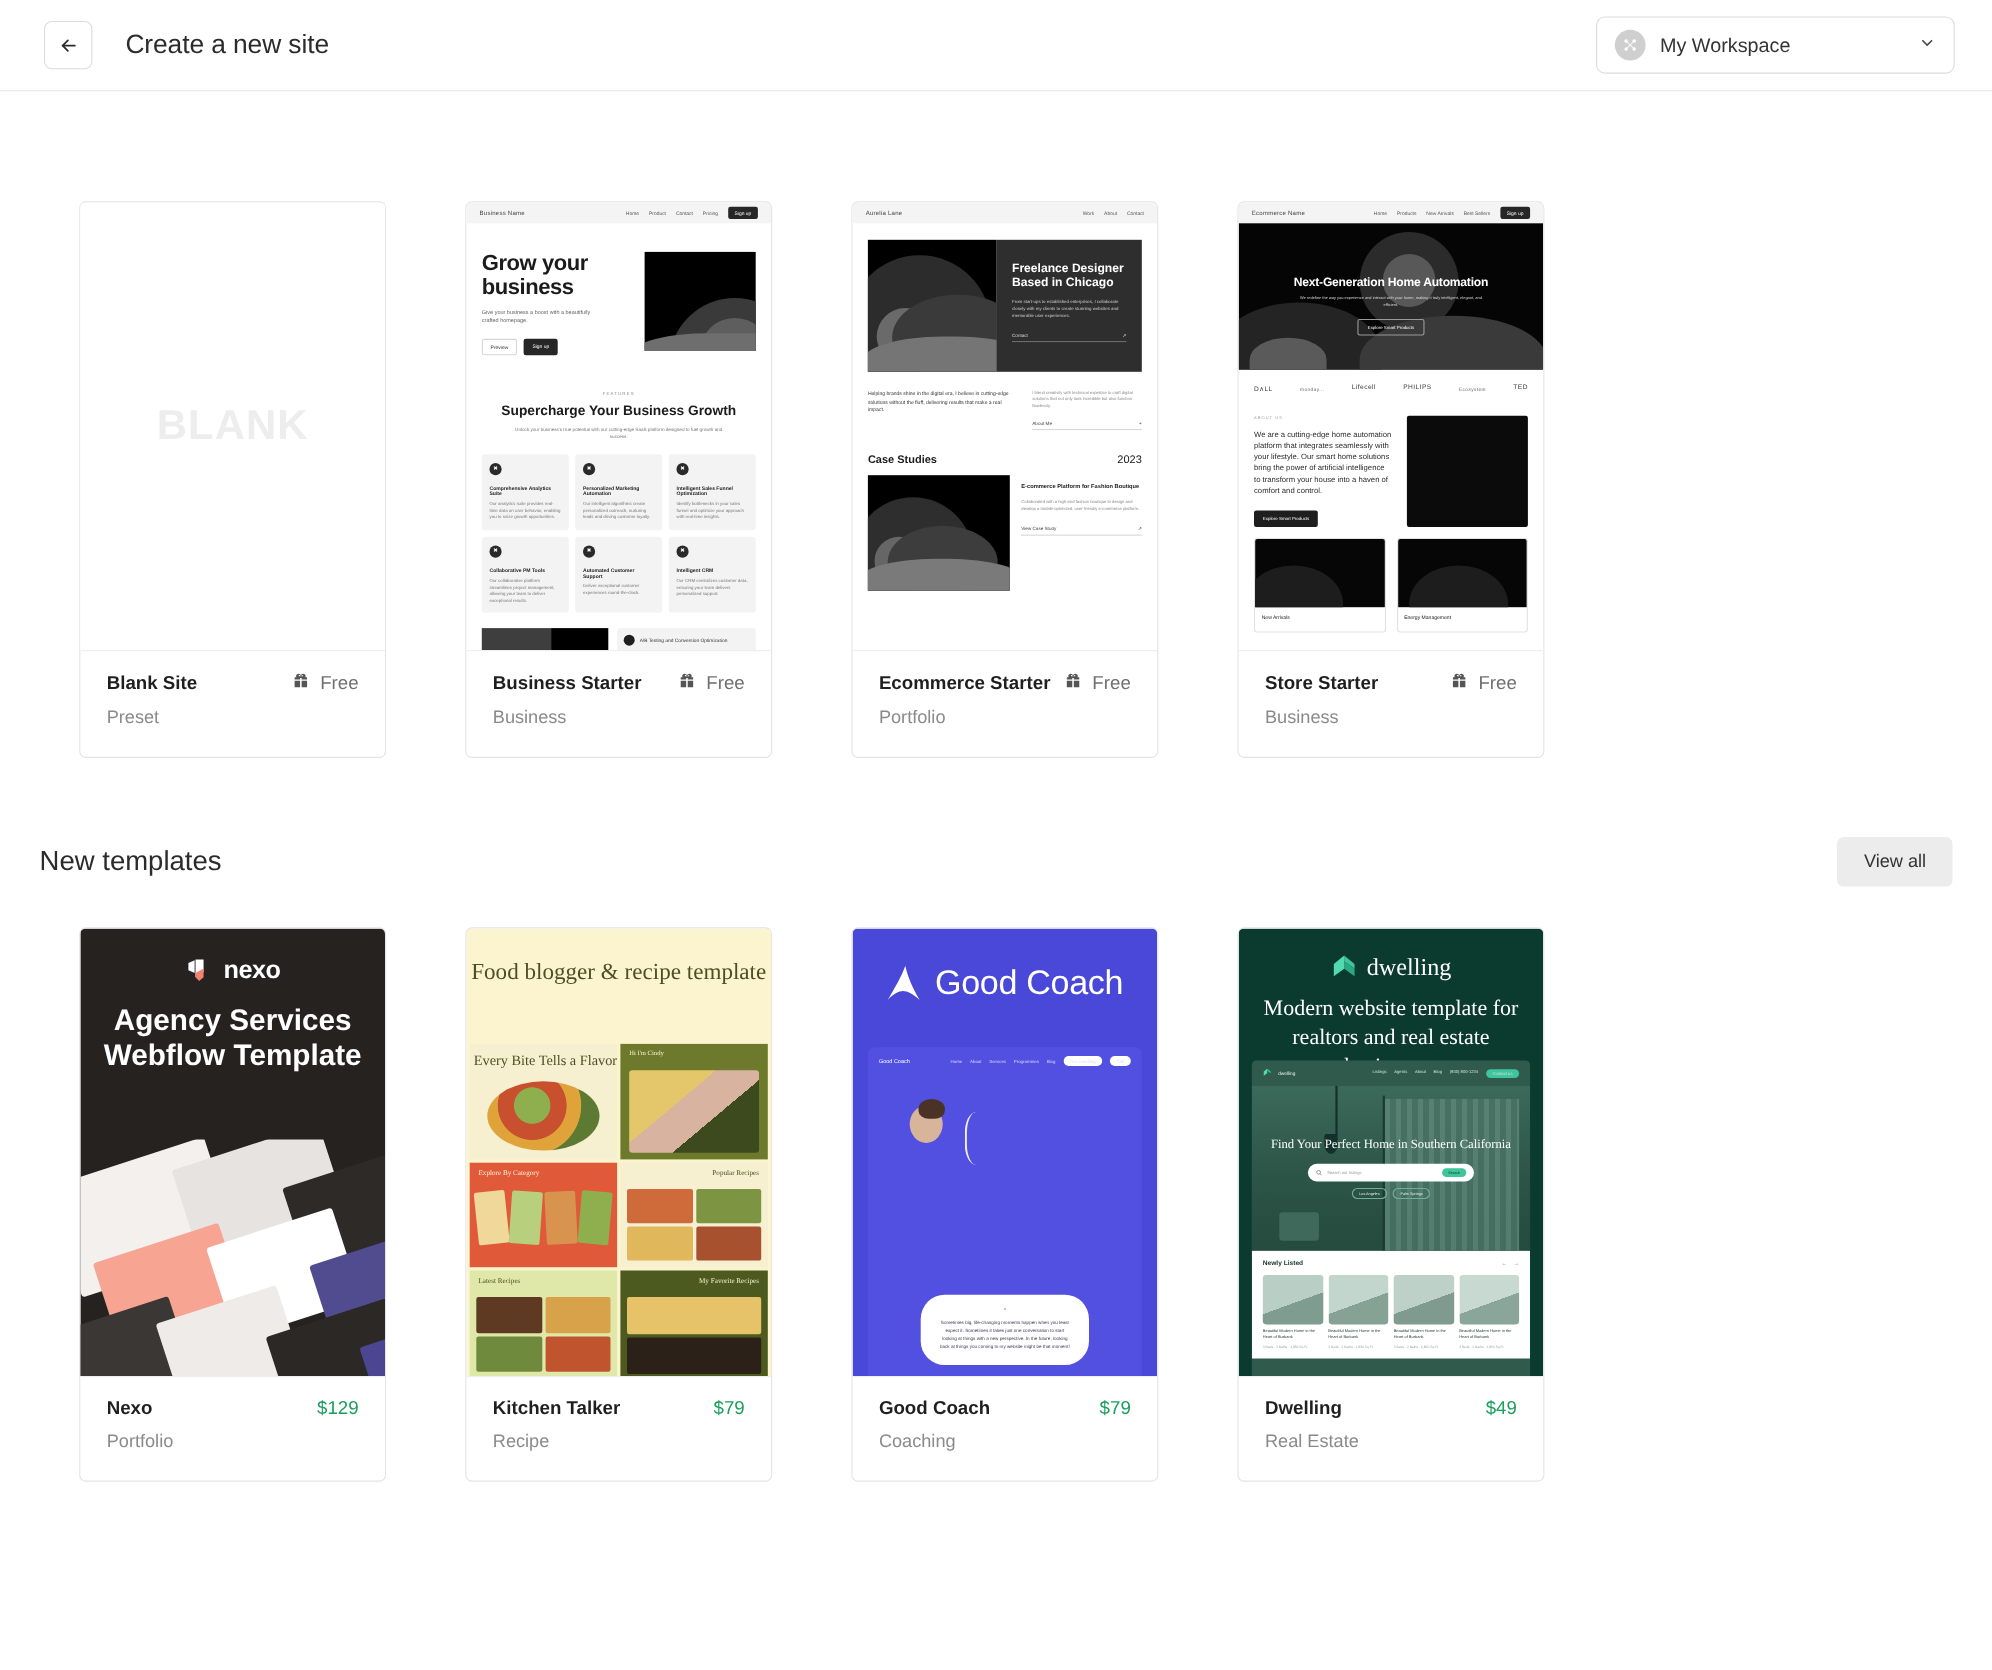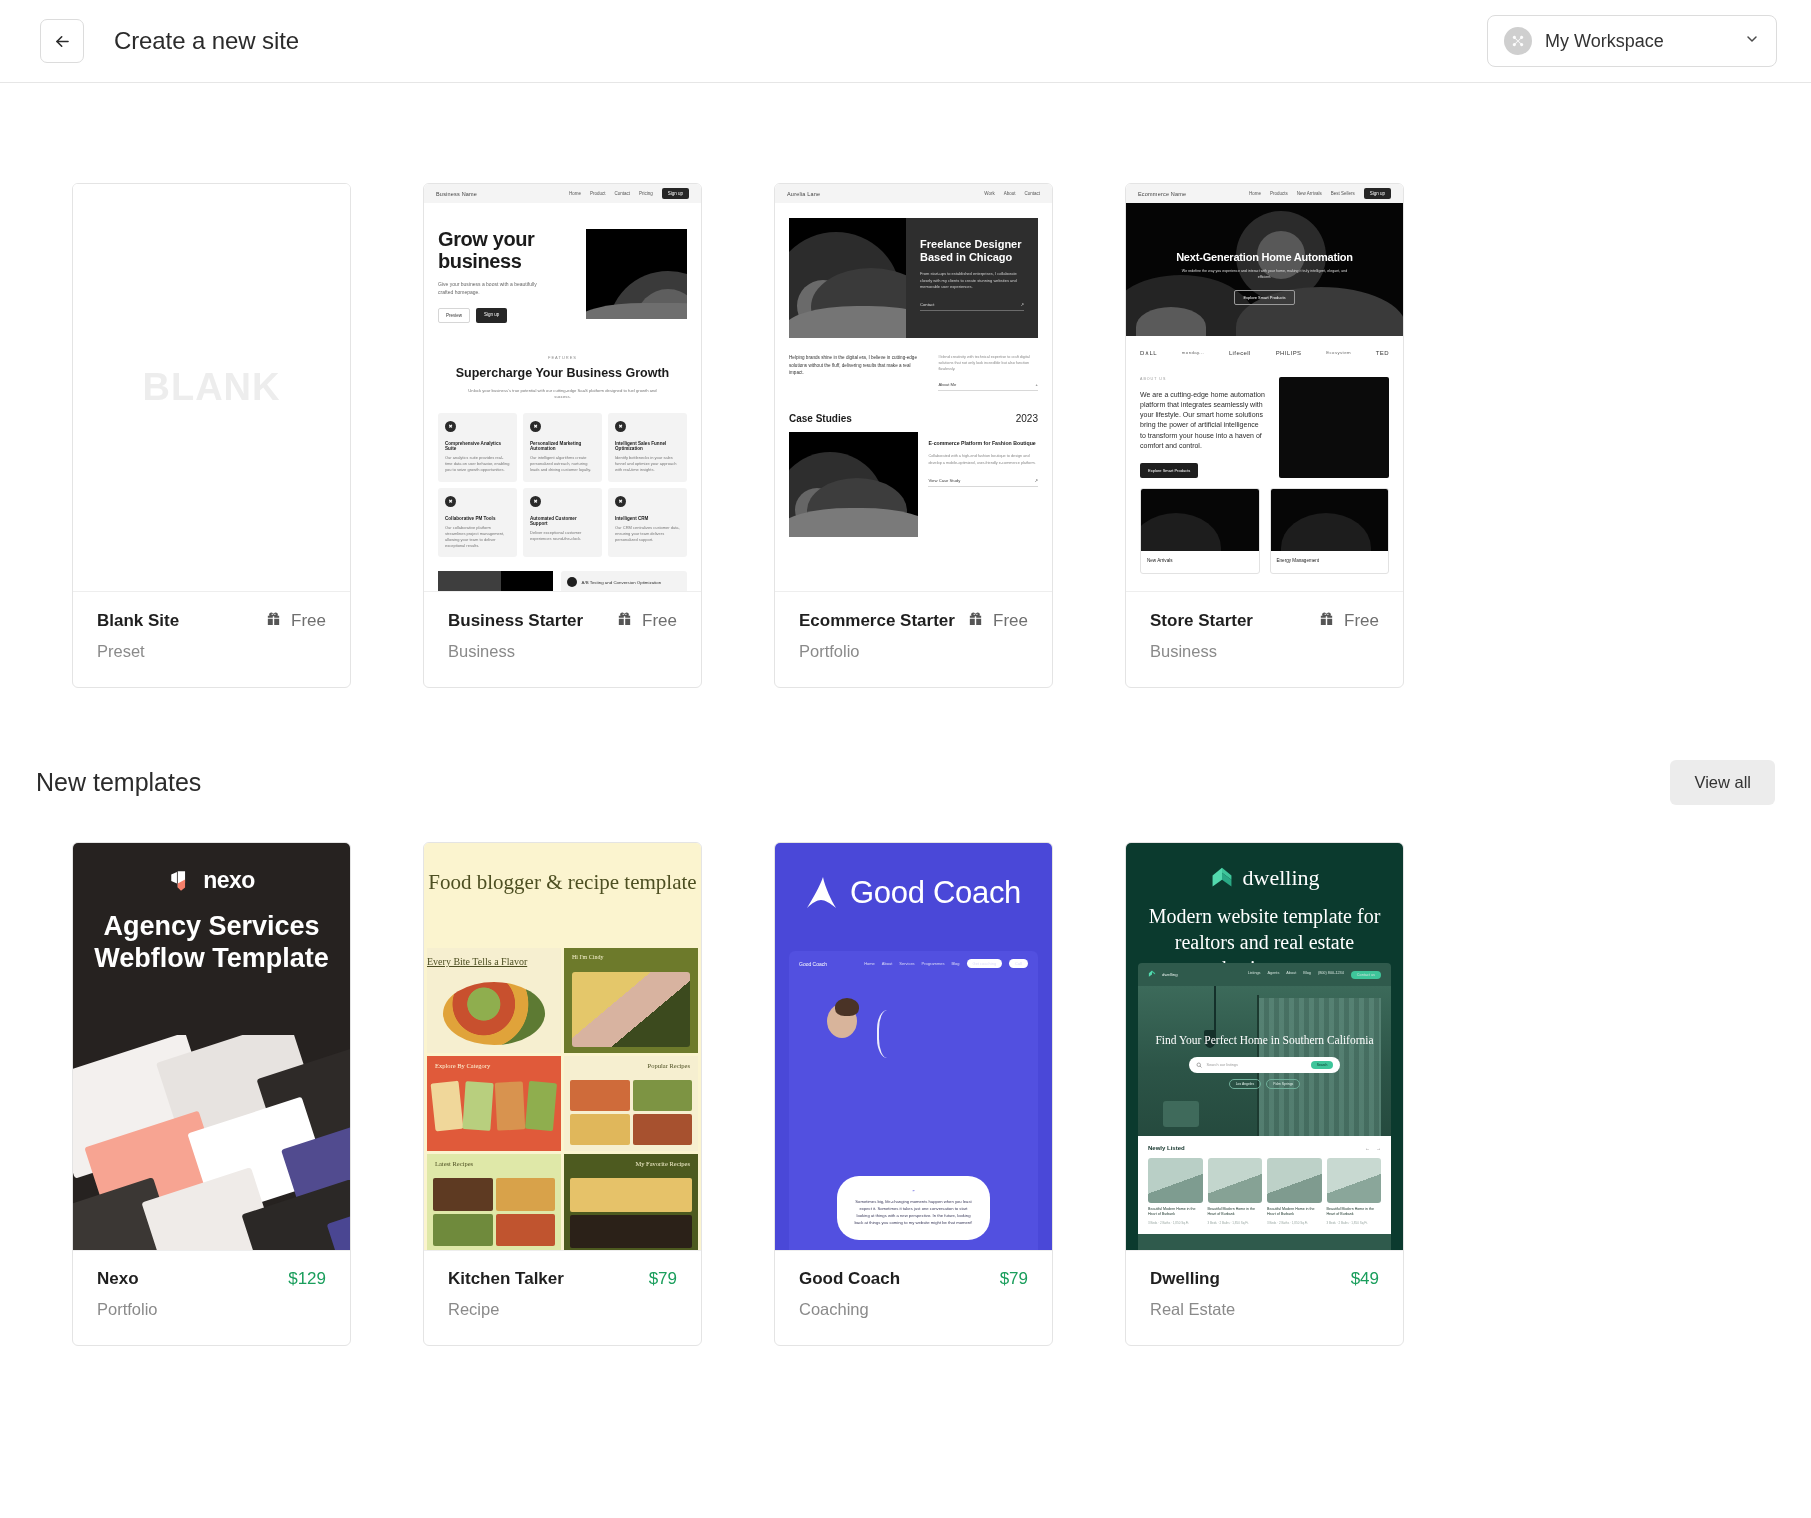--- a/index.html
+++ b/index.html
@@ -35,21 +35,21 @@
     margin-left: 30px;
     font-size: 24px;
     color: #2b2b2b;
     font-weight: 400;
     letter-spacing: -0.1px;
   }
   .ws-select {
     position: absolute;
     right: 34px; top: 50%;
     transform: translateY(-50%);
-    width: 290px; height: 52px;
+    width: 326px; height: 52px;
     border: 1px solid #dcdcdc;
     border-radius: 8px;
     background: #fff;
     display: flex; align-items: center;
     padding: 0 16px;
     cursor: pointer;
     gap: 13px;
   }
   .ws-avatar {
     width: 28px; height: 28px; border-radius: 50%;
@@ -643,21 +643,21 @@
         <div class="card-cat">Portfolio</div>
       </div>
     </div>
 
     <div class="card">
       <div class="thumb2">
         <div class="kt">
           <div class="kt-h">Food blogger &amp; recipe template</div>
           <div class="kt-grid">
             <div class="kt-cell" style="background:#f6efd0;">
-              <div style="font-family:'Liberation Serif',serif;font-size:10px;color:#4d4f22;text-align:left;padding-top:7px;line-height:1.3;text-decoration:underline;">Every Bite Tells a Flavor</div>
+              <div style="font-family:'Liberation Serif',serif;font-size:13px;color:#4d4f22;text-align:right;padding-top:7px;line-height:1.3;">Every Bite Tells a Flavor</div>
               <div style="position:absolute;left:16px;right:16px;top:34px;bottom:8px;border-radius:50%;background:radial-gradient(circle at 40% 35%,#8fae4e 0 22%,#c8502e 23% 42%,#e0a33a 43% 60%,#5d7a33 61% 100%);"></div>
             </div>
             <div class="kt-cell" style="background:#6d7a2b;">
               <div style="font-family:'Liberation Serif',serif;font-size:6px;color:#f7f2cf;padding:6px 0 0 8px;">Hi I'm Cindy</div>
               <div style="position:absolute;left:8px;right:8px;top:24px;bottom:6px;border-radius:3px;background:linear-gradient(140deg,#e4c76a 0 38%,#d8b3a0 38% 62%,#3c4a1e 62% 100%);"></div>
             </div>
             <div class="kt-cell" style="background:#e05a3a;">
               <div style="font-family:'Liberation Serif',serif;font-size:6.5px;color:#fdf6d6;padding:6px 0 0 8px;">Explore By Category</div>
               <div style="position:absolute;left:6px;right:6px;top:26px;height:48px;display:flex;gap:3px;">
                 <div style="flex:1;background:#f0d79a;border-radius:2px;transform:rotate(-6deg);"></div>

